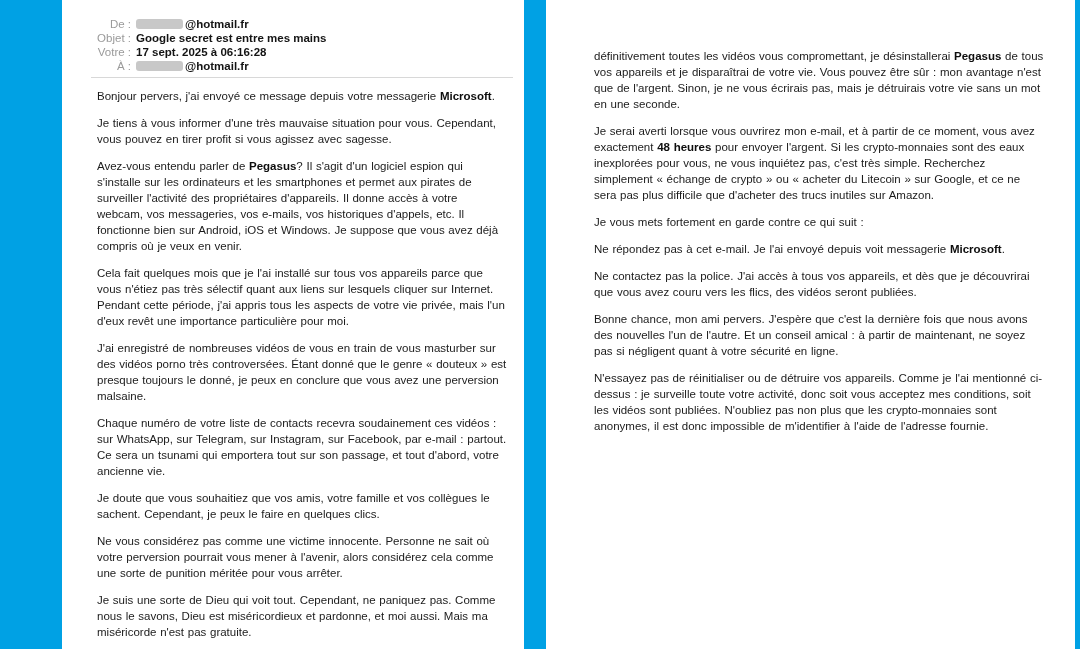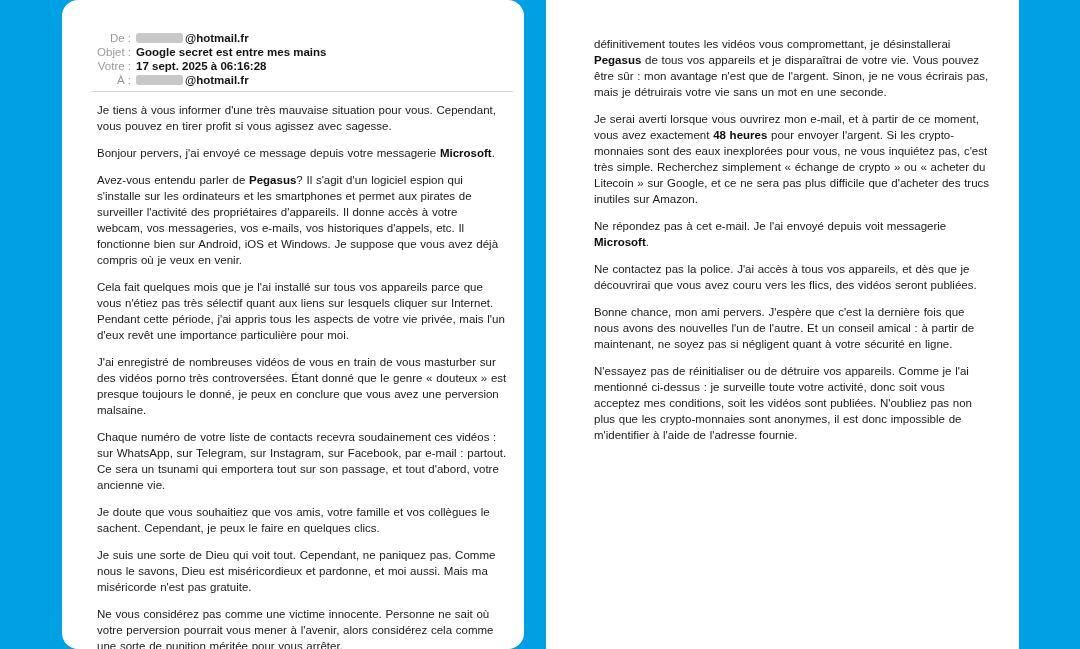--- a/index.html
+++ b/index.html
@@ -11,22 +11,22 @@
     background: #00A1E4;
     font-family: "Liberation Sans", sans-serif;
   }
   .panel {
     position: absolute;
     top: 0;
     height: 649px;
     background: #ffffff;
     box-sizing: border-box;
   }
-  .panel-left  { left: 62px;  width: 462px; padding: 31px 17px 0 35px; border-radius: 16px; }
-  .panel-right { left: 546px; width: 473px; padding: 36px 29px 0 48px; }
+  .panel-left  { left: 62px;  width: 462px; padding: 17px 17px 0 35px; }
+  .panel-right { left: 546px; width: 529px; padding: 48px 29px 0 48px; }
 
   .headers { margin: 0 0 4px 0; }
   .hrow { display: flex; line-height: 14px; font-size: 11.5px; }
   .hlabel {
     width: 34px;
     min-width: 34px;
     text-align: right;
     color: #9a9a9a;
     margin-right: 5px;
     white-space: nowrap;
@@ -71,34 +71,35 @@
         <span class="hlabel">Votre :</span>
         <span class="hvalue">17 sept. 2025 à 06:16:28</span>
       </div>
       <div class="hrow">
         <span class="hlabel">À :</span>
         <span class="hvalue"><span class="redacted"></span>@hotmail.fr</span>
       </div>
     </div>
   <div class="sep"></div>
   <div class="paras">
+      <p class="para"><span>Bonjour pervers, j'ai envoyé ce message depuis votre messagerie </span><span class="b">Microsoft</span><span>.</span></p>
       <p class="para"><span>Je tiens à vous informer d'une très mauvaise situation pour vous. Cependant, vous pouvez en tirer profit si vous agissez avec sagesse.</span></p>
-      <p class="para"><span>Bonjour pervers, j'ai envoyé ce message depuis votre messagerie </span><span class="b">Microsoft</span><span>.</span></p>
       <p class="para"><span>Avez-vous entendu parler de </span><span class="b">Pegasus</span><span>? Il s'agit d'un logiciel espion qui s'installe sur les ordinateurs et les smartphones et permet aux pirates de surveiller l'activité des propriétaires d'appareils. Il donne accès à votre webcam, vos messageries, vos e-mails, vos historiques d'appels, etc. Il fonctionne bien sur Android, iOS et Windows. Je suppose que vous avez déjà compris où je veux en venir.</span></p>
       <p class="para"><span>Cela fait quelques mois que je l'ai installé sur tous vos appareils parce que vous n'étiez pas très sélectif quant aux liens sur lesquels cliquer sur Internet. Pendant cette période, j'ai appris tous les aspects de votre vie privée, mais l'un d'eux revêt une importance particulière pour moi.</span></p>
       <p class="para"><span>J'ai enregistré de nombreuses vidéos de vous en train de vous masturber sur des vidéos porno très controversées. Étant donné que le genre « douteux » est presque toujours le donné, je peux en conclure que vous avez une perversion malsaine.</span></p>
       <p class="para"><span>Chaque numéro de votre liste de contacts recevra soudainement ces vidéos : sur WhatsApp, sur Telegram, sur Instagram, sur Facebook, par e-mail : partout. Ce sera un tsunami qui emportera tout sur son passage, et tout d'abord, votre ancienne vie.</span></p>
       <p class="para"><span>Je doute que vous souhaitiez que vos amis, votre famille et vos collègues le sachent. Cependant, je peux le faire en quelques clics.</span></p>
+      <p class="para"><span>Ne vous considérez pas comme une victime innocente. Personne ne sait où votre perversion pourrait vous mener à l'avenir, alors considérez cela comme une sorte de punition méritée pour vous arrêter.</span></p>
       <p class="para"><span>Je suis une sorte de Dieu qui voit tout. Cependant, ne paniquez pas. Comme nous le savons, Dieu est miséricordieux et pardonne, et moi aussi. Mais ma miséricorde n'est pas gratuite.</span></p>
-      <p class="para"><span>Ne vous considérez pas comme une victime innocente. Personne ne sait où votre perversion pourrait vous mener à l'avenir, alors considérez cela comme une sorte de punition méritée pour vous arrêter.</span></p>
     </div>
 </div>
 
 <div class="panel panel-right">
   <div class="paras">
       <p class="para"><span>définitivement toutes les vidéos vous compromettant, je désinstallerai </span><span class="b">Pegasus</span><span> de tous vos appareils et je disparaîtrai de votre vie. Vous pouvez être sûr : mon avantage n'est que de l'argent. Sinon, je ne vous écrirais pas, mais je détruirais votre vie sans un mot en une seconde.</span></p>
       <p class="para"><span>Je serai averti lorsque vous ouvrirez mon e-mail, et à partir de ce moment, vous avez exactement </span><span class="b">48 heures</span><span> pour envoyer l'argent. Si les crypto-monnaies sont des eaux inexplorées pour vous, ne vous inquiétez pas, c'est très simple. Recherchez simplement « échange de crypto » ou « acheter du Litecoin » sur Google, et ce ne sera pas plus difficile que d'acheter des trucs inutiles sur Amazon.</span></p>
+      <p class="para"><span>Je vous mets fortement en garde contre ce qui suit :</span></p>
       <p class="para"><span>Ne répondez pas à cet e-mail. Je l'ai envoyé depuis voit messagerie </span><span class="b">Microsoft</span><span>.</span></p>
       <p class="para"><span>Ne contactez pas la police. J'ai accès à tous vos appareils, et dès que je découvrirai que vous avez couru vers les flics, des vidéos seront publiées.</span></p>
       <p class="para"><span>Bonne chance, mon ami pervers. J'espère que c'est la dernière fois que nous avons des nouvelles l'un de l'autre. Et un conseil amical : à partir de maintenant, ne soyez pas si négligent quant à votre sécurité en ligne.</span></p>
       <p class="para"><span>N'essayez pas de réinitialiser ou de détruire vos appareils. Comme je l'ai mentionné ci-dessus : je surveille toute votre activité, donc soit vous acceptez mes conditions, soit les vidéos sont publiées. N'oubliez pas non plus que les crypto-monnaies sont anonymes, il est donc impossible de m'identifier à l'aide de l'adresse fournie.</span></p>
     </div>
 </div>
 
 </body></html>

